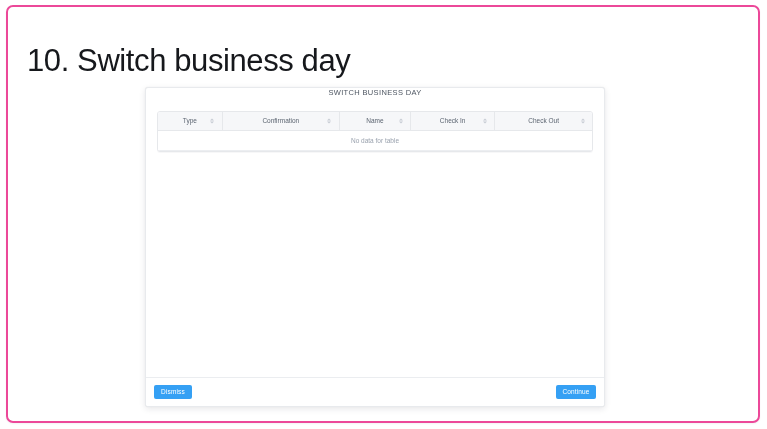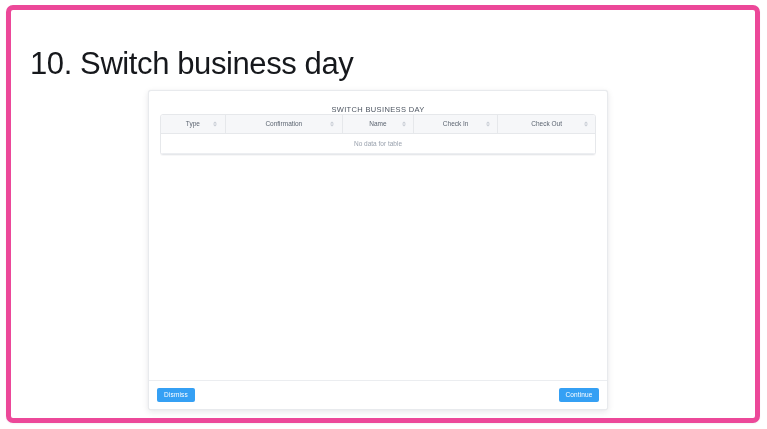--- a/index.html
+++ b/index.html
@@ -18,21 +18,21 @@
 
   
   .slide-frame {
     position: absolute;
     left: 6px;
     top: 5px;
     width: 754px;
     height: 418px;
     box-sizing: border-box;
     background: #ffffff;
-    border: 5px solid #ec4899;
+    border: 2px solid #ec4899;
     border-radius: 7px;
     box-shadow: 0 1px 2px rgba(20,25,40,0.05);
     overflow: hidden;
   }
 
   
   .slide-title {
     position: absolute;
     left: 19px;
     top: 33px;
@@ -58,21 +58,21 @@
     box-shadow: 0 2px 6px rgba(25,30,45,0.10), 0 0 1px rgba(25,30,45,0.10);
     display: flex;
     flex-direction: column;
     overflow: hidden;
   }
 
   .modal-header {
     height: 23px;
     flex: 0 0 auto;
     display: flex;
-    align-items: flex-end;
+    align-items: flex-start;
     justify-content: center;
   }
   .modal-title {
     font-size: 7.5px;
     letter-spacing: 0.35px;
     color: #4e5662;
     text-transform: uppercase;
     white-space: nowrap;
   }
 

